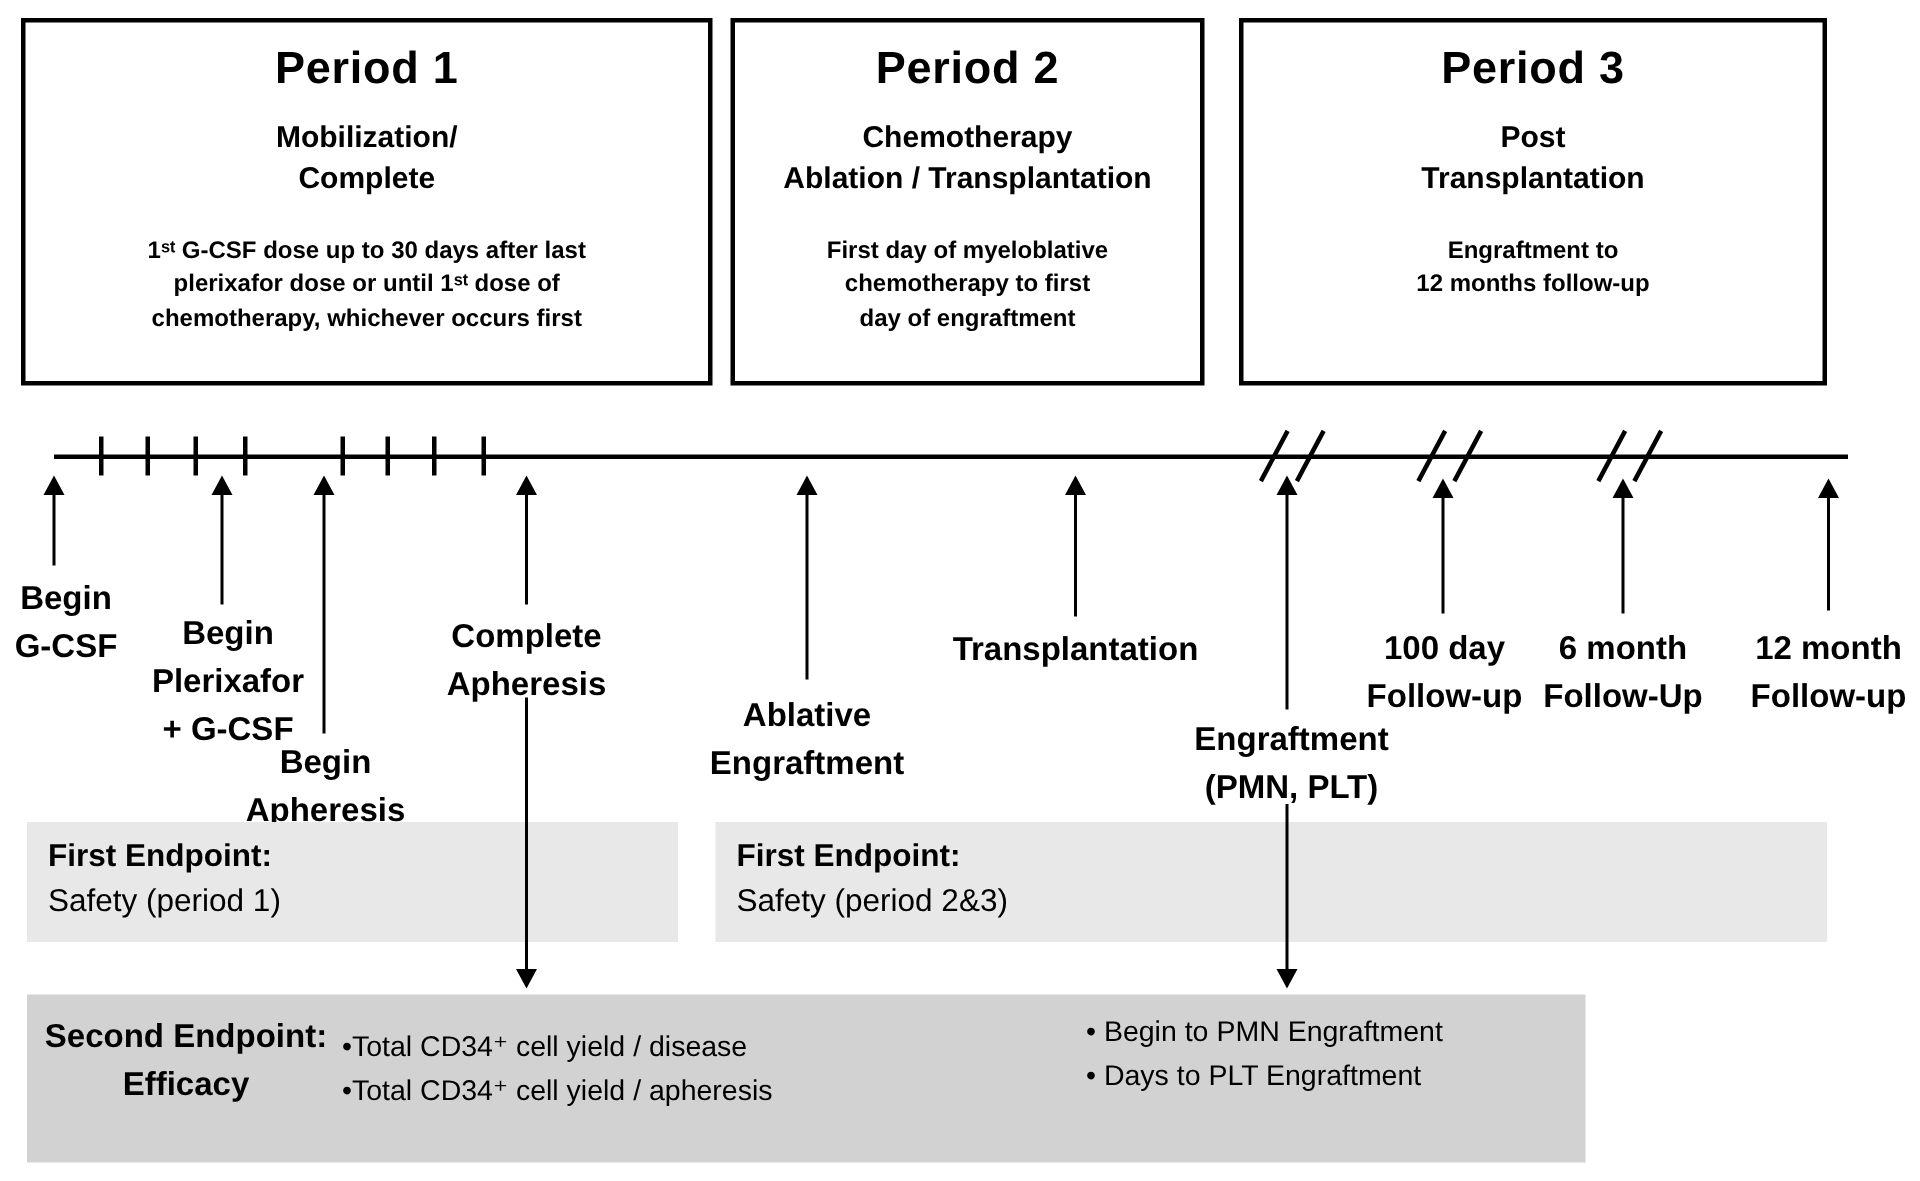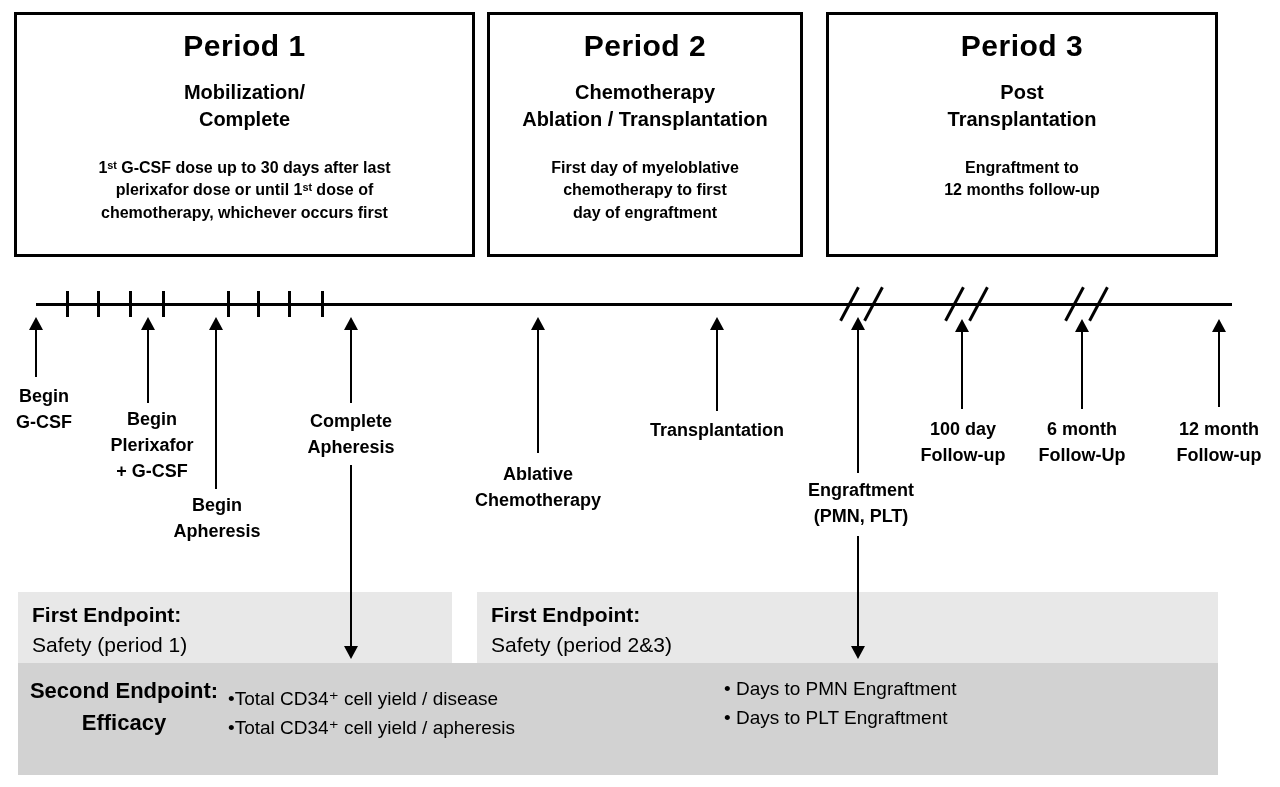--- a/index.html
+++ b/index.html
@@ -21,25 +21,25 @@
   .brk  { position:absolute; width:3px; height:38px; top:285px; background:#000; transform:rotate(28deg); }
 
   
   .arrow { position:absolute; display:flex; flex-direction:column; align-items:center; width:16px; transform:translateX(-50%); }
   .arrow .shaft { width:2px; flex:1; background:#000; }
   .arrow .head  { width:0; height:0; border-left:7px solid transparent; border-right:7px solid transparent; }
   .arrow.up .head   { border-bottom:13px solid #000; }
   .arrow.down .head { border-top:13px solid #000; }
 
   
-  .evt { position:absolute; text-align:center; font-weight:bold; font-size:18px; line-height:1.45; }
+  .evt { position:absolute; text-align:center; font-weight:bold; font-size:22px; line-height:1.45; }
 
   
   .bar { position:absolute; }
-  .bar-light { background:#e8e8e8;margin-top:44px; }
+  .bar-light { background:#e8e8e8; }
   .bar-dark  { background:#d2d2d2; }
   .ep-title { font-size:21px; font-weight:bold; line-height:1.45; }
   .ep-sub   { font-size:21px; line-height:1.45; }
   .bullets  { position:absolute; font-size:19px; line-height:1.5; }
   .z-top { z-index:5; }
 </style>
 </head>
 <body>
 
 <div class="canvas">
@@ -141,49 +141,49 @@
   <div class="evt ml" style="left:2px;    top:383px; width:84px;">Begin
 G-CSF</div>
   <div class="evt ml" style="left:92px;   top:406px; width:120px;">Begin
 Plerixafor
 + G-CSF</div>
   <div class="evt ml" style="left:157px;  top:492px; width:120px;">Begin
 Apheresis</div>
   <div class="evt ml" style="left:291px;  top:408px; width:120px;">Complete
 Apheresis</div>
   <div class="evt ml" style="left:458px;  top:461px; width:160px;">Ablative
-Chemotherapy</div>
+Engraftment</div>
   <div class="evt ml" style="left:627px;  top:417px; width:180px;">Transplantation</div>
   <div class="evt ml" style="left:791px;  top:477px; width:140px;">Engraftment
 (PMN, PLT)</div>
   <div class="evt ml" style="left:903px;  top:416px; width:120px;">100 day
 Follow-up</div>
   <div class="evt ml" style="left:1022px; top:416px; width:120px;">6 month
 Follow-Up</div>
   <div class="evt ml" style="left:1158px; top:416px; width:122px;">12 month
 Follow-up</div>
 
   <div class="bar bar-light" style="left:18px; top:548px; width:434px; height:80px; padding:8px 0 0 14px;">
     <div class="ep-title">First Endpoint:</div>
     <div class="ep-sub">Safety (period 1)</div>
   </div>
 
   <div class="bar bar-light" style="left:477px; top:548px; width:741px; height:80px; padding:8px 0 0 14px;">
     <div class="ep-title">First Endpoint:</div>
     <div class="ep-sub">Safety (period 2&amp;3)</div>
   </div>
 
-  <div class="bar bar-dark" style="left:18px; top:663px; width:1200px; height:112px;">
+  <div class="bar bar-dark" style="left:18px; top:663px; width:1039px; height:112px;">
     <div style="position:absolute; left:10px; top:12px; width:192px; text-align:center;">
       <div class="ep-title" style="font-size:22px;">Second Endpoint:</div>
       <div class="ep-title" style="font-size:22px;">Efficacy</div>
     </div>
     <div class="bullets" style="left:210px; top:22px;">
       <div>•Total CD34⁺  cell yield / disease</div>
       <div>•Total CD34⁺  cell yield / apheresis</div>
     </div>
     <div class="bullets" style="left:706px; top:12px;">
-      <div>• Days to PMN Engraftment</div>
+      <div>• Begin to PMN Engraftment</div>
       <div>• Days to PLT Engraftment</div>
     </div>
   </div>
 
 </div>
 
 </body></html>

